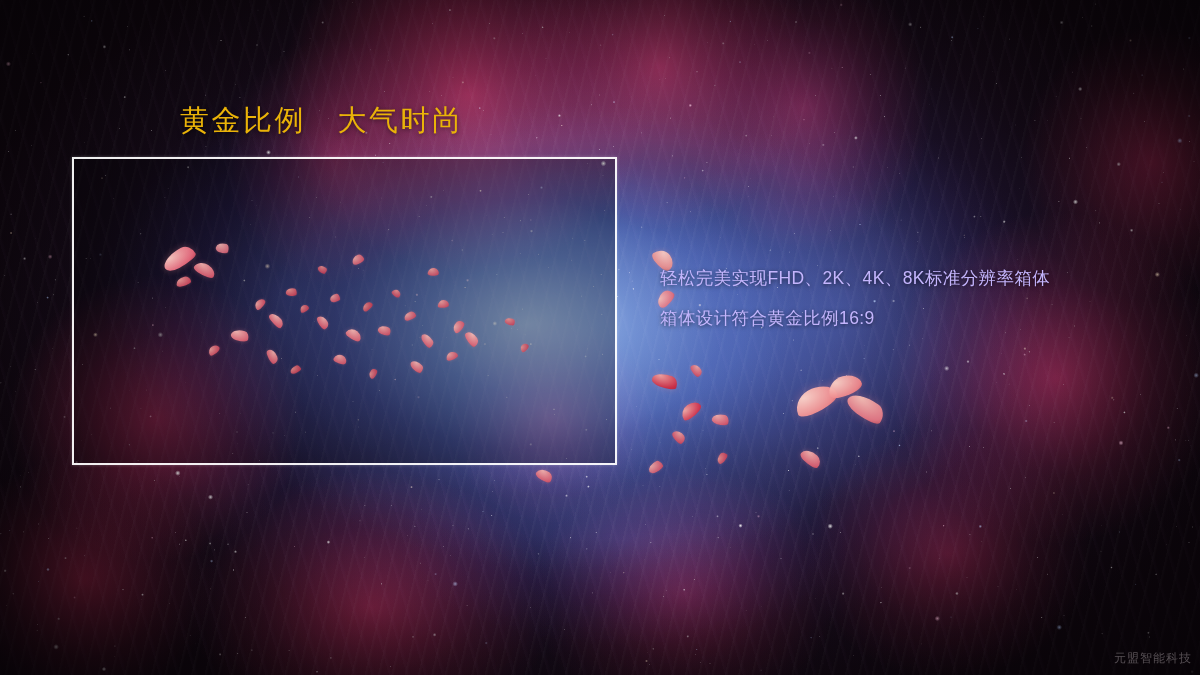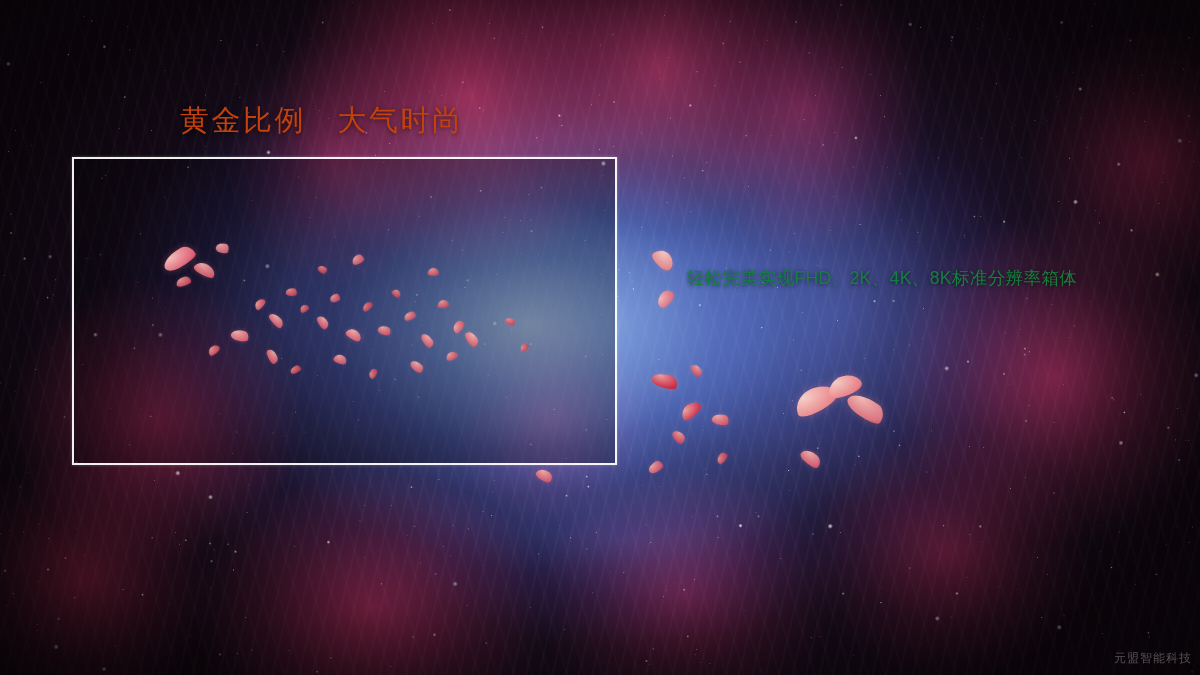--- a/index.html
+++ b/index.html
@@ -85,40 +85,39 @@
     position: absolute;
     inset: 0;
     background: rgba(4,2,8,0.30);
   }
 
   
   #headline {
     position: absolute;
     left: 180px;
     top: 101px;
-    color: #c2410c;
+    color: #eab308;
     font-size: 29px;
     letter-spacing: 2.5px;
     white-space: pre;
     text-shadow: 0 1px 5px rgba(0,0,0,0.55);
   }
   #feature-list {
     position: absolute;
     left: 660px;
     top: 258px;
     width: 520px;
   }
   #feature-list .line {
-    color: #15803d;
+    color: #c4b5fd;
     font-size: 17.5px;
     line-height: 40px;
     letter-spacing: 0.4px;
     white-space: nowrap;
     text-shadow: 0 1px 4px rgba(0,0,0,0.6);
-    margin-left: 27px;
   }
   #watermark {
     position: absolute;
     right: 8px;
     bottom: 8px;
     color: rgba(190,180,186,0.42);
     font-size: 12px;
     letter-spacing: 1px;
     white-space: nowrap;
   }
@@ -194,17 +193,18 @@
       <div class="petal" style="left: 846px; top: 398px; width: 40px; height: 20px; opacity: 0.95; transform: rotate(36deg); background: radial-gradient(120% 130% at 26% 24%, rgb(248, 191, 181) 0%, rgb(230, 120, 132) 62%, rgba(150, 24, 44, 0.92) 100%); box-shadow: rgba(255, 150, 160, 0.3) 0px 0px 9px; border-radius: 70% 30% 62% 38% / 64% 70% 30% 36%;"></div>
       <div class="petal" style="left: 828px; top: 376px; width: 34px; height: 20px; opacity: 0.96; transform: rotate(-14deg); background: radial-gradient(120% 130% at 26% 24%, rgb(251, 208, 198) 0%, rgb(238, 133, 137) 62%, rgba(150, 24, 44, 0.92) 100%); box-shadow: rgba(255, 150, 160, 0.3) 0px 0px 7px; border-radius: 50% 50% 72% 28% / 78% 58% 42% 22%;"></div>
       <div class="petal" style="left: 690px; top: 366px; width: 13px; height: 9px; opacity: 0.9; transform: rotate(62deg); background: radial-gradient(120% 130% at 26% 24%, rgb(242, 164, 158) 0%, rgb(215, 81, 98) 62%, rgba(150, 24, 44, 0.92) 100%); box-shadow: rgba(255, 150, 160, 0.3) 0px 0px 3px;"></div>
       <div class="petal" style="left: 716px; top: 454px; width: 12px; height: 8px; opacity: 0.88; transform: rotate(-48deg); background: radial-gradient(120% 130% at 26% 24%, rgb(239, 148, 142) 0%, rgb(209, 70, 90) 62%, rgba(150, 24, 44, 0.92) 100%); box-shadow: rgba(255, 150, 160, 0.3) 0px 0px 3px; border-radius: 70% 30% 62% 38% / 64% 70% 30% 36%;"></div>
     </div>
 
   <div id="headline">黄金比例　大气时尚</div>
 
   <div id="feature-list">
     <div class="line">轻松完美实现FHD、2K、4K、8K标准分辨率箱体</div>
+    <div class="line">箱体设计符合黄金比例16:9</div>
   </div>
 
   <div id="watermark">元盟智能科技</div>
 
 </div>
 
 </body></html>

